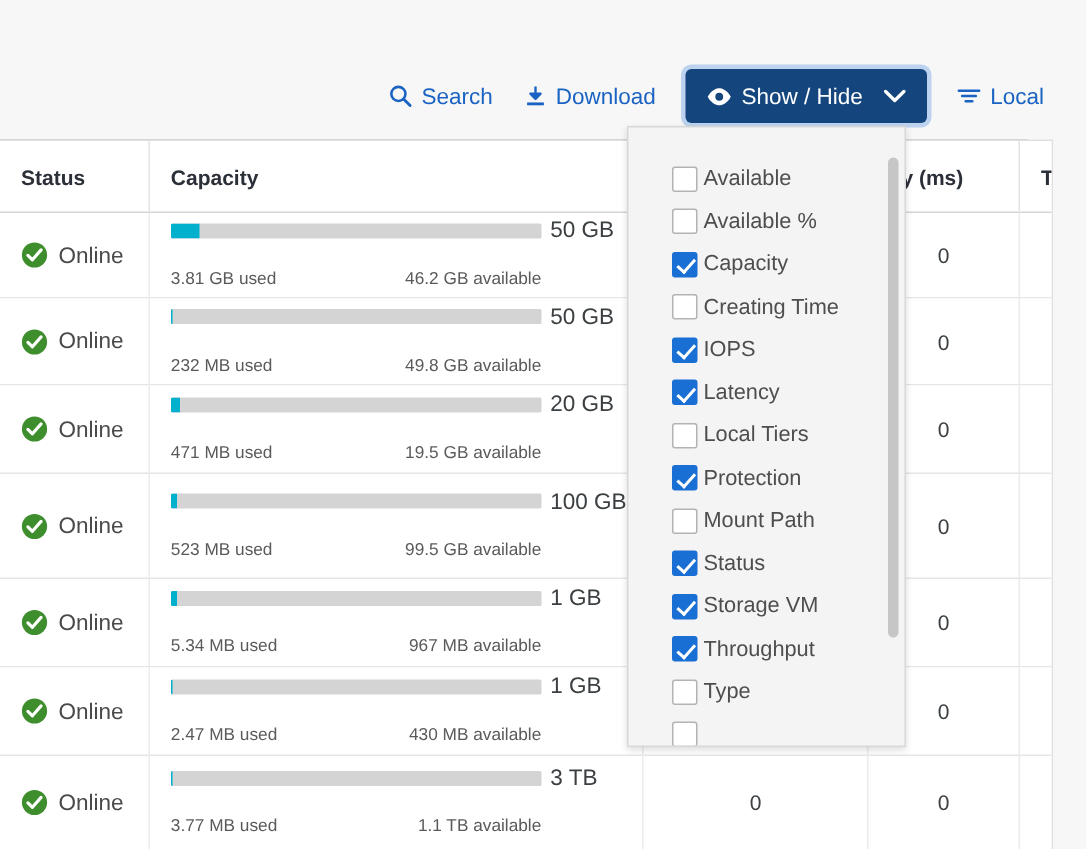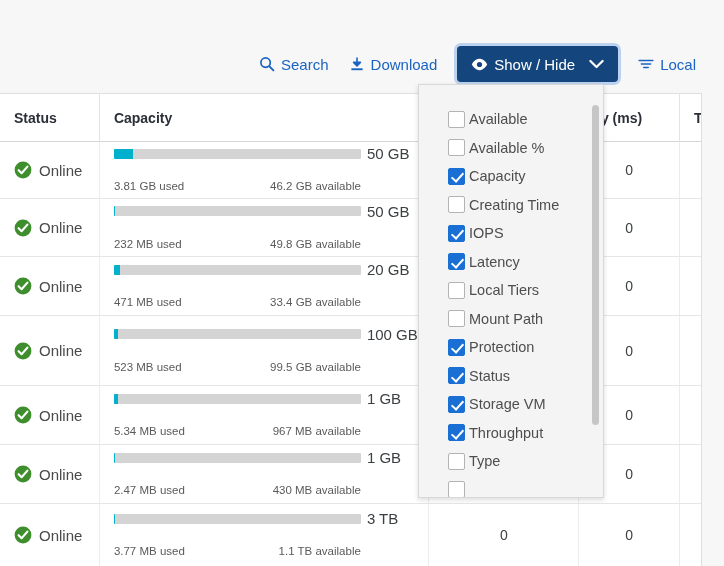--- a/index.html
+++ b/index.html
@@ -258,21 +258,21 @@
           <div class="td c-capacity">
             <div class="cap">
               <div class="cap-top">
                 <div class="bar">
                   <div class="bar-fill" style="width: 2.4%;"></div>
                 </div>
                 <span class="cap-total">20 GB</span>
               </div>
               <div class="cap-bot">
                 <span class="cap-used">471 MB used</span>
-                <span class="cap-avail">33.4 GB available</span>
+                <span class="cap-avail">19.5 GB available</span>
               </div>
             </div>
           </div>
           <div class="td c-iops center"></div>
           <div class="td c-latency center">0</div>
           <div class="td c-extra last"></div>
         </div>
         <div class="trow" style="height: 70px;">
           <div class="td c-status status-cell">
             <span class="ico chk-circle">
@@ -412,26 +412,26 @@
         </div>
         <div class="dd-item">
           <span class="cb on"></span>
           <span class="dd-label">Latency</span>
         </div>
         <div class="dd-item">
           <span class="cb"></span>
           <span class="dd-label">Local Tiers</span>
         </div>
         <div class="dd-item">
+          <span class="cb on"></span>
+          <span class="dd-label">Protection</span>
+        </div>
+        <div class="dd-item">
           <span class="cb"></span>
           <span class="dd-label">Mount Path</span>
-        </div>
-        <div class="dd-item">
-          <span class="cb on"></span>
-          <span class="dd-label">Protection</span>
         </div>
         <div class="dd-item">
           <span class="cb on"></span>
           <span class="dd-label">Status</span>
         </div>
         <div class="dd-item">
           <span class="cb on"></span>
           <span class="dd-label">Storage VM</span>
         </div>
         <div class="dd-item">

